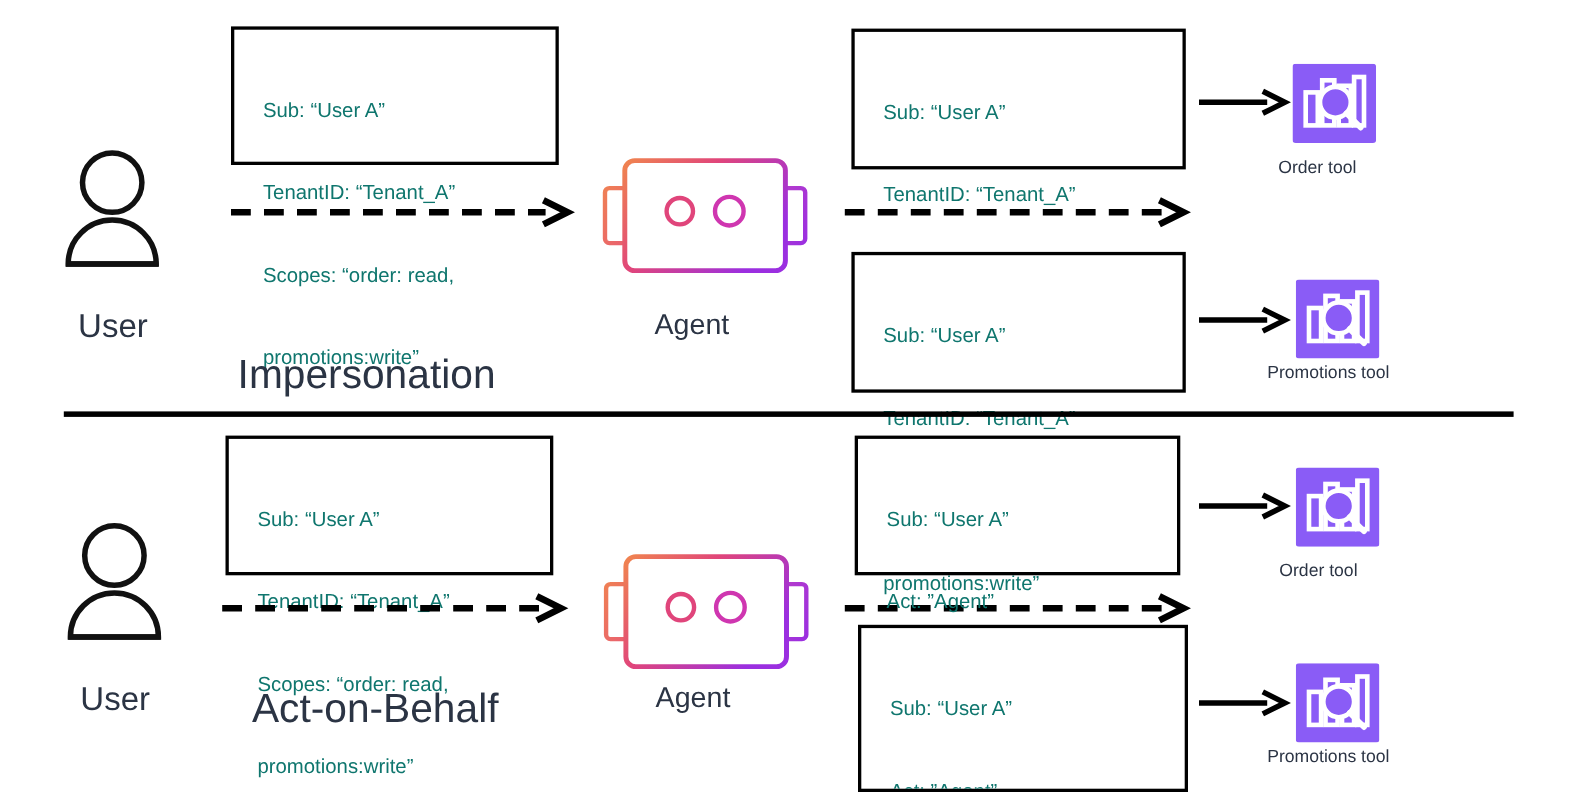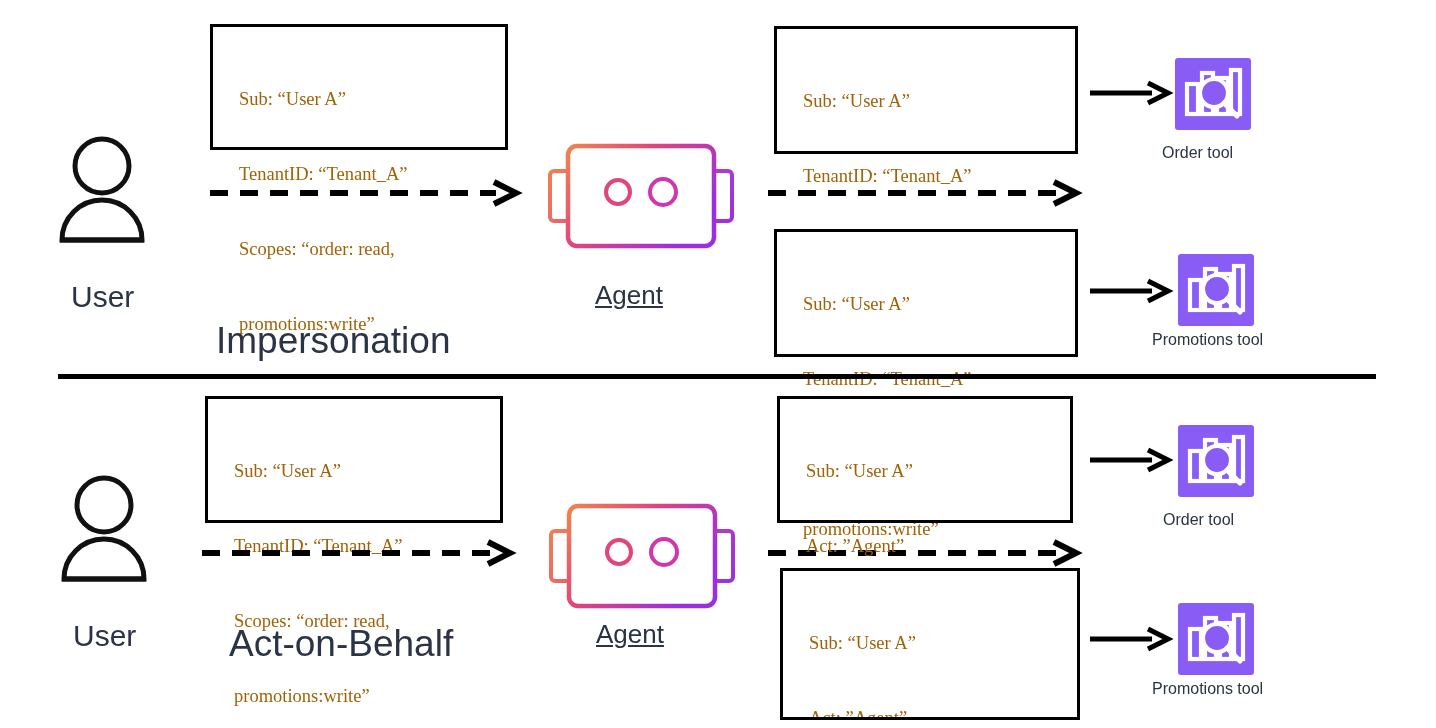--- a/index.html
+++ b/index.html
@@ -15,39 +15,39 @@
     width: 1436px;
     height: 728px;
     background: #ffffff;
   }
 
   
   .token-box {
     position: absolute;
     border: 3px solid #000000;
     background: #ffffff;
-    font-family: Liberation Serif, serif;
+    font-family: Liberation Sans, sans-serif;
     font-size: 18.5px;
     line-height: 25px;
-    color: #a16207;
+    color: #0f766e;
     padding: 10px 14px 10px 26px;
     white-space: pre;
     letter-spacing: 0px;
   }
   .token-box .ln { display: block; }
 
   
   .user-glyph { position: absolute; }
   .user-label, .agent-label, .tool-label {
     position: absolute;
     color: #2b3444;
     font-family: "Liberation Sans", sans-serif;
   }
   .user-label  { font-size: 30px; }
-  .agent-label { font-size: 26px; text-decoration: underline; }
+  .agent-label { font-size: 26px; }
   .tool-label  { font-size: 16px; }
 
   
   .section-title {
     position: absolute;
     font-size: 37px;
     color: #2b3444;
     font-family: "Liberation Sans", sans-serif;
     white-space: nowrap;
   }

